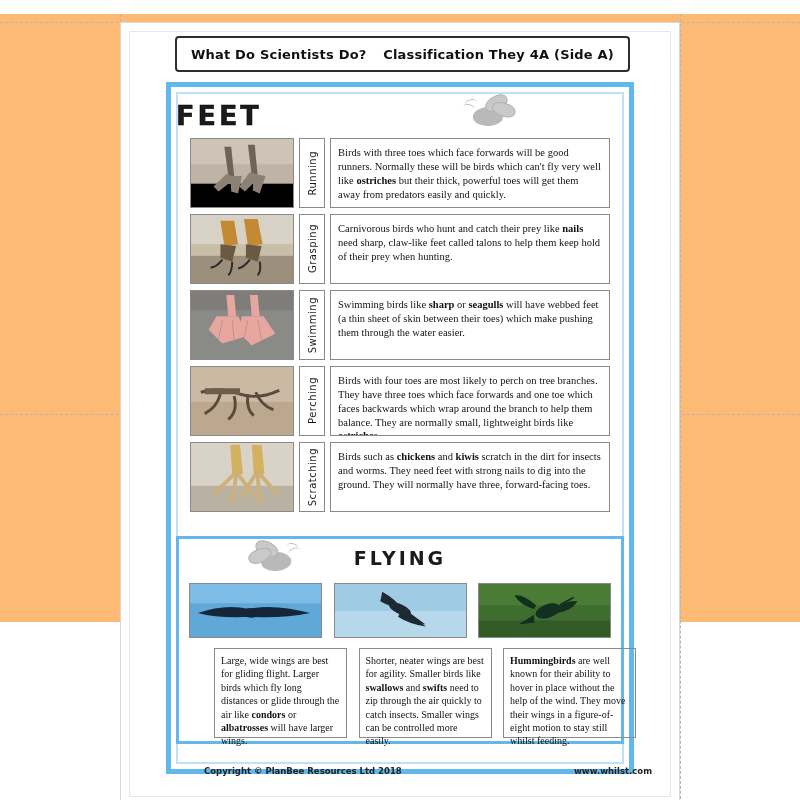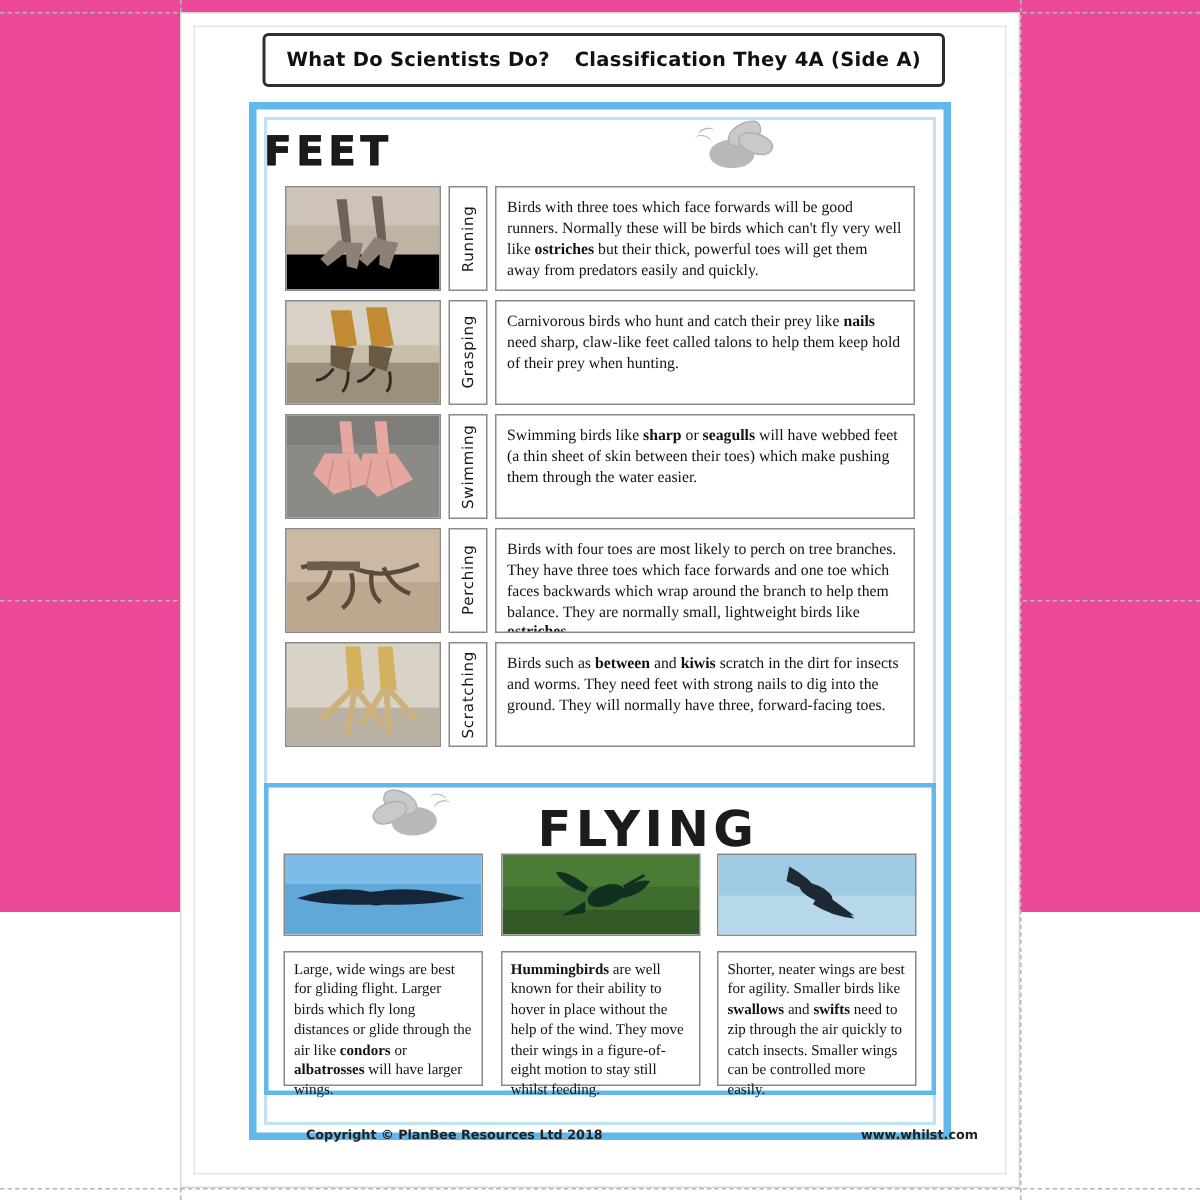--- a/index.html
+++ b/index.html
@@ -9,23 +9,23 @@
   }
   body {
     width: 800px;
     height: 800px;
     font-family: "Liberation Sans", sans-serif;
     position: relative;
     overflow: hidden;
   }
   #page {
     position: absolute;
-    left: 0; top: 0;
+    left: 0; top: 14px;
     width: 800px; height: 608px;
-    background: #ec4899;
+    background: #fdba74;
   }
   
   .sheet {
     position: absolute;
     left: 120px;
     top: 8px;
     width: 560px;
     height: 784px;
     background: #ffffff;
     border: 1px solid #d8d8d8;
@@ -196,25 +196,24 @@
     height: 208px;
     border: 3px solid #62b8ea;
     box-sizing: border-box;
     background: #fff;
   }
   .flying-title {
     position: absolute;
     left: 0; top: 8px; width: 442px;
     text-align: center;
     font-family: "DejaVu Sans", sans-serif;
-    font-size: 33px;
+    font-size: 19px;
     font-weight: bold;
     letter-spacing: 3px;
     color: #1b1b1b;
-    padding-left: 32px;
   }
   .fly-cols {
     position: absolute;
     left: 10px;
     top: 44px;
     width: 422px;
     display: flex;
     justify-content: space-between;
   }
   .fly-col { width: 133px; }
@@ -230,20 +229,21 @@
     margin-top: 10px;
     width: 133px;
     height: 90px;
     border: 1px solid #8a8a8a;
     box-sizing: border-box;
     padding: 5px 6px;
     font-family: "Liberation Serif", serif;
     font-size: 10px;
     line-height: 1.34;
     color: #121212;
+    margin-left: 25px;
   }
   .fly-text b { font-weight: bold; }
 
   
   .footer {
     position: absolute;
     left: 176px;
     top: 752px;
     width: 448px;
     display: flex;
@@ -421,21 +421,21 @@
                 <path d="M48 32 l16 22"></path>
               <path d="M66 32 l-14 22"></path>
                 <path d="M68 34 l2 26"></path>
                 <path d="M70 32 l18 20"></path>
             </g>
           </svg>
         </div>
         <div class="label-box">
           <span>Scratching</span>
         </div>
-        <div class="text-box">Birds such as <b>between</b> and <b>kiwis</b> scratch in the dirt for insects and worms. They need feet with strong nails to dig into the ground. They will normally have three, forward-facing toes.</div>
+        <div class="text-box">Birds such as <b>chickens</b> and <b>kiwis</b> scratch in the dirt for insects and worms. They need feet with strong nails to dig into the ground. They will normally have three, forward-facing toes.</div>
       </div>
 
     </div>
   </div>
 
   <div class="flying-section">
     <div class="flying-title">FLYING</div>
     <div class="bee" style="left:70px; top:4px; transform: rotate(-10deg) scaleX(-1);">
       <div class="ant1"></div>
         <div class="ant2"></div>
@@ -452,56 +452,56 @@
             <rect width="133" height="55" fill="#5fa8d8"></rect>
             <rect y="0" width="133" height="20" fill="#7cbce6"></rect>
             <g fill="#16263a">
               <path d="M8 30 q28 -10 52 -4 q24 -6 62 4 q-30 6 -60 4 q-32 2 -54 -4z"></path>
               <ellipse cx="62" cy="30" rx="9" ry="5"></ellipse>
             </g>
             <path d="M66 28 q8 -4 12 -2" stroke="#16263a" stroke-width="2" fill="none"></path>
           </svg>
         </div>
         <div class="fly-text">Large, wide wings are best for gliding flight. Larger birds which fly long distances or glide through the air like <b>condors</b> or <b>albatrosses</b> will have larger wings.</div>
+      </div>
+
+      <div class="fly-col">
+        <div class="fly-photo">
+          <svg viewBox="0 0 133 55" preserveAspectRatio="none">
+            <rect width="133" height="55" fill="#9fcbe4"></rect>
+            <rect y="28" width="133" height="27" fill="#b7d8ea"></rect>
+            <g fill="#1d2a33">
+              <path d="M48 8 q14 8 20 18 q-12 -2 -22 -8z"></path>
+              <path d="M68 26 q14 8 24 18 q-16 -2 -28 -10z"></path>
+              <ellipse cx="66" cy="26" rx="12" ry="5" transform="rotate(25 66 26)"></ellipse>
+              <path d="M76 30 l16 12 l-12 -3z"></path>
+            </g>
+          </svg>
+        </div>
+        <div class="fly-text">Shorter, neater wings are best for agility. Smaller birds like <b>swallows</b> and <b>swifts</b> need to zip through the air quickly to catch insects. Smaller wings can be controlled more easily.</div>
       </div>
 
       <div class="fly-col">
         <div class="fly-photo">
           <svg viewBox="0 0 133 55" preserveAspectRatio="none">
             <rect width="133" height="55" fill="#3f6c2f"></rect>
             <rect y="0" width="133" height="22" fill="#4a7c36"></rect>
             <rect y="38" width="133" height="17" fill="#335a26"></rect>
             <g fill="#12301f">
               <ellipse cx="70" cy="28" rx="13" ry="7" transform="rotate(-20 70 28)"></ellipse>
               <path d="M58 22 q-14 -12 -22 -10 q6 10 20 14z"></path>
               <path d="M78 26 q12 -10 22 -8 q-6 10 -20 12z"></path>
               <path d="M56 32 l-16 10 l16 -2z"></path>
             </g>
             <path d="M82 22 l14 -8" stroke="#12301f" stroke-width="2"></path>
           </svg>
         </div>
         <div class="fly-text"><b>Hummingbirds</b> are well known for their ability to hover in place without the help of the wind. They move their wings in a figure-of-eight motion to stay still whilst feeding.</div>
       </div>
 
-      <div class="fly-col">
-        <div class="fly-photo">
-          <svg viewBox="0 0 133 55" preserveAspectRatio="none">
-            <rect width="133" height="55" fill="#9fcbe4"></rect>
-            <rect y="28" width="133" height="27" fill="#b7d8ea"></rect>
-            <g fill="#1d2a33">
-              <path d="M48 8 q14 8 20 18 q-12 -2 -22 -8z"></path>
-              <path d="M68 26 q14 8 24 18 q-16 -2 -28 -10z"></path>
-              <ellipse cx="66" cy="26" rx="12" ry="5" transform="rotate(25 66 26)"></ellipse>
-              <path d="M76 30 l16 12 l-12 -3z"></path>
-            </g>
-          </svg>
-        </div>
-        <div class="fly-text">Shorter, neater wings are best for agility. Smaller birds like <b>swallows</b> and <b>swifts</b> need to zip through the air quickly to catch insects. Smaller wings can be controlled more easily.</div>
-      </div>
-
     </div>
   </div>
 
   <div class="footer">
     <div>Copyright © PlanBee Resources Ltd 2018</div>
     <div>www.whilst.com</div>
   </div>
 
 </div>
 

